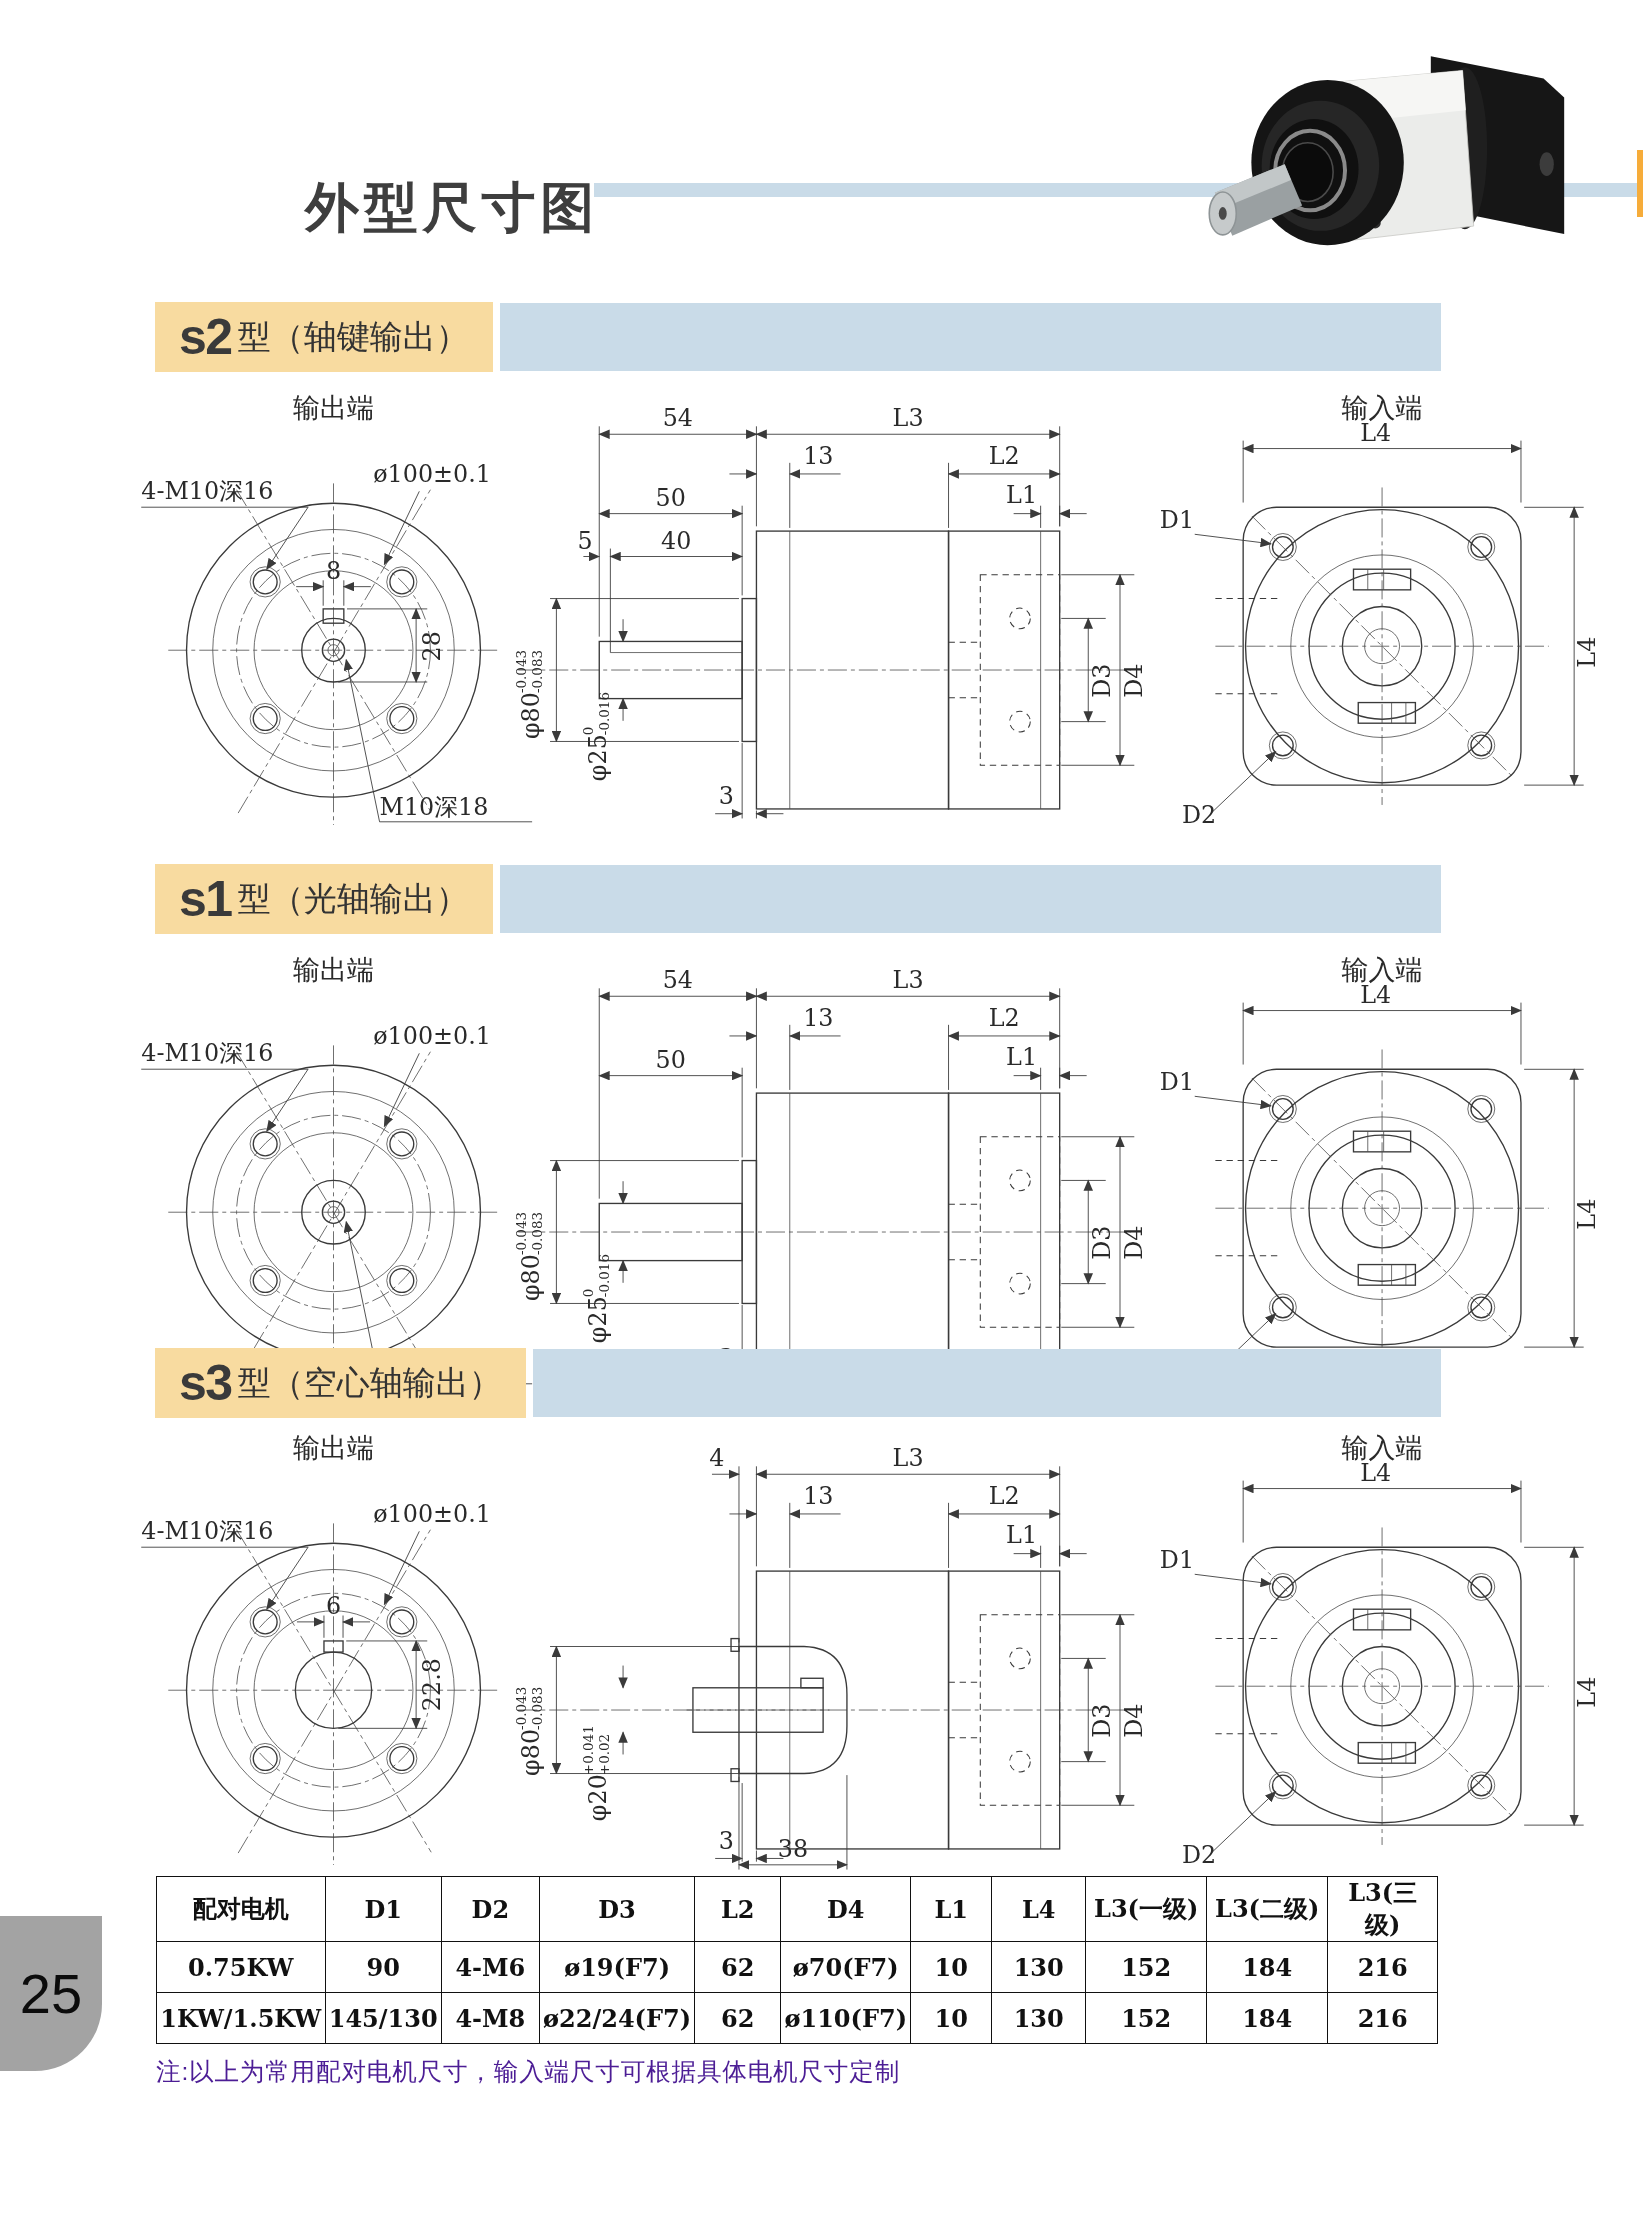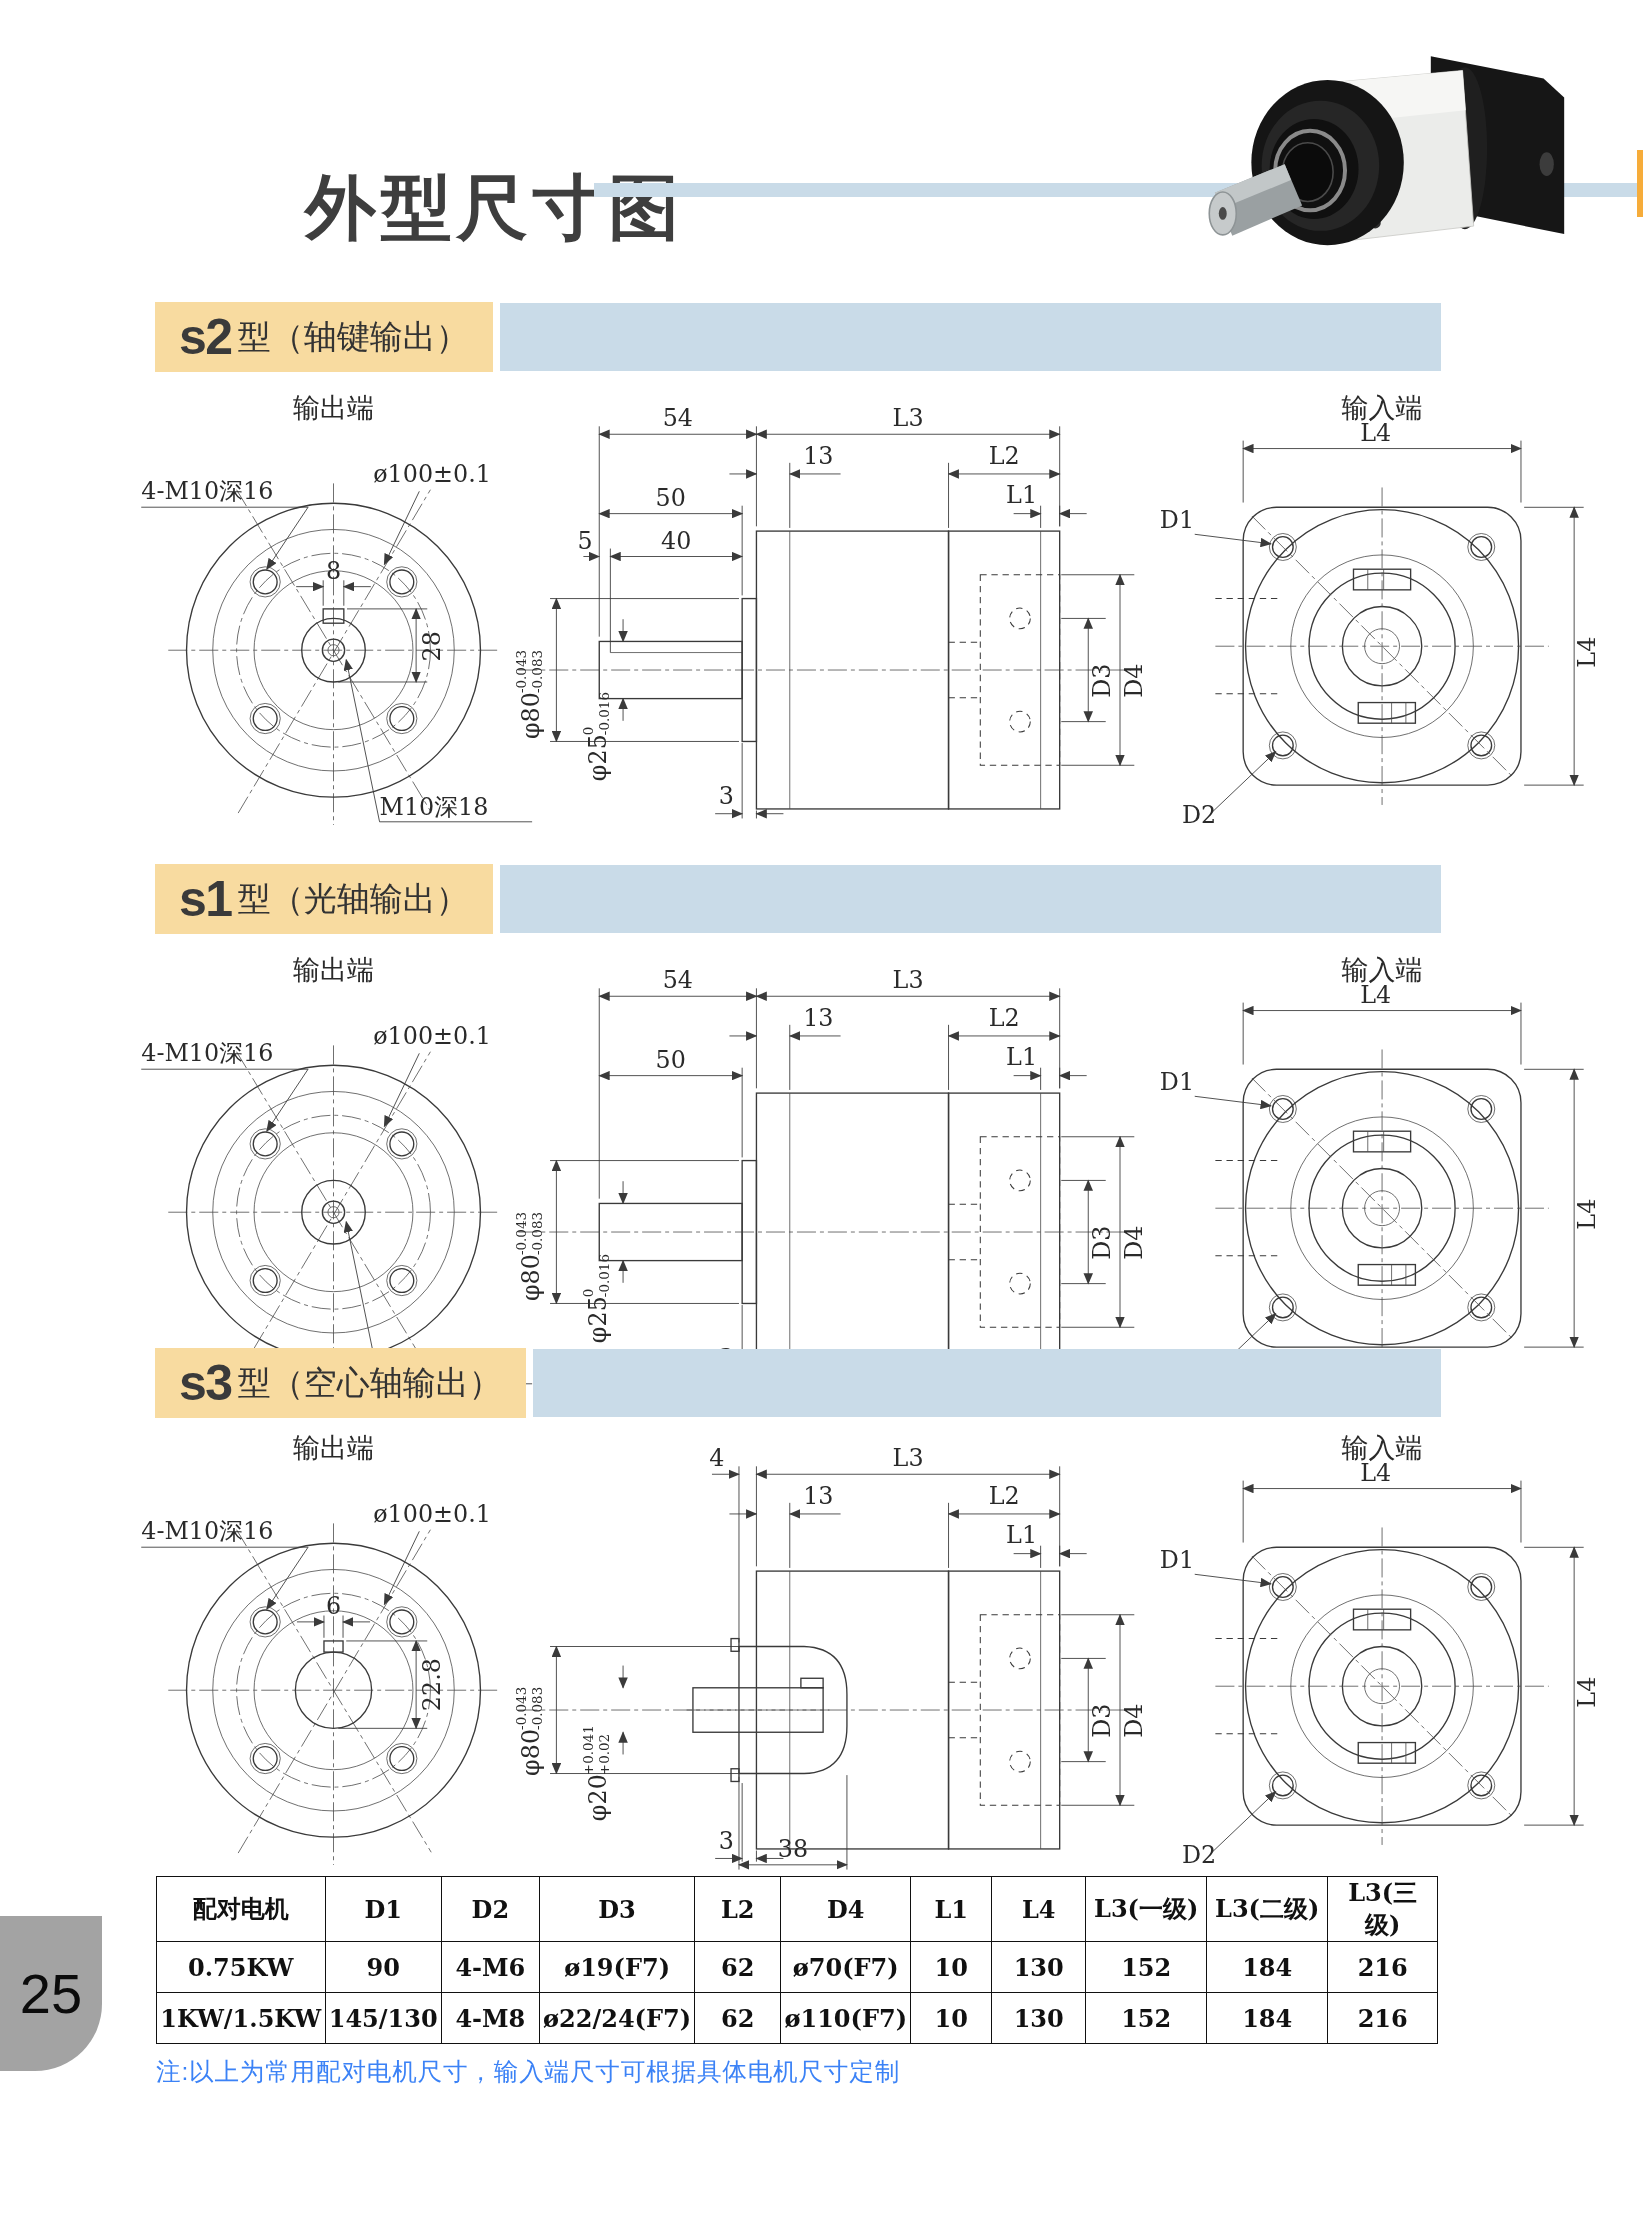--- a/index.html
+++ b/index.html
@@ -4,21 +4,21 @@
 <style>
   html,body{margin:0;padding:0;background:#fff;}
   .page{position:relative;width:1644px;height:2227px;background:#fff;overflow:hidden;
         font-family:"Liberation Sans",sans-serif;}
   .abs{position:absolute;}
   
   .model-badge{left:0;top:149px;width:288px;height:109px;background:#F6AC3A;
     display:flex;align-items:center;justify-content:flex-end;padding-right:11px;box-sizing:border-box;}
   .model-badge span{font-family:"Liberation Sans",sans-serif;font-weight:bold;font-size:70px;
     letter-spacing:-2.4px;color:#3E3E3E;}
-  .page-title{left:305px;top:164px;height:87px;line-height:87px;font-size:71px;font-weight:600;
+  .page-title{left:305px;top:164px;height:87px;line-height:87px;font-size:54px;font-weight:600;
     color:#3E3E3E;letter-spacing:4.8px;}
   .blue-line{left:594px;top:183px;width:1043px;height:13.5px;background:#C9DBE8;}
   .orange-edge{left:1637px;top:150px;width:6.4px;height:67px;background:#F6AC3A;}
   
   .sec-band{left:155px;width:1286px;height:70px;display:flex;gap:7.1px;}
   .sec-peach{flex:none;background:#F8DBA0;height:70px;display:flex;align-items:center;
     padding:0 24px;}
   .sec-code{font-weight:bold;font-size:50px;color:#3A3A3A;letter-spacing:-1.6px;}
   .sec-name{font-size:33px;color:#333;margin-left:6.4px;}
   .sec-blue{flex:1;background:#C9DBE8;height:68px;margin-top:0.8px;}
@@ -31,21 +31,21 @@
   .dsh{stroke:#3a3a3a;stroke-width:1.3;fill:none;stroke-dasharray:8 6;}
   .dim{stroke:#3a3a3a;stroke-width:1.1;fill:none;}
   .dt{font-family:"DejaVu Serif",serif;font-size:30px;fill:#2a2a2a;}
   .dts{font-family:"DejaVu Serif",serif;font-size:17px;fill:#2a2a2a;}
   .cn{font-family:"Liberation Sans",sans-serif;font-size:34px;fill:#2a2a2a;}
   .mid{text-anchor:middle;}
   
   .spec-table{left:156px;top:1876px;border-collapse:collapse;}
   .spec-table td,.spec-table th{border:1.6px solid #111;text-align:center;vertical-align:middle;
     font-family:"DejaVu Serif",serif;font-weight:bold;font-size:24px;color:#111;height:50px;padding:0 3.2px;}
-  .note{left:156px;top:2055px;font-size:24.6px;color:#3b82f6;letter-spacing:0.8px;}
+  .note{left:156px;top:2055px;font-size:24.6px;color:#4c1d95;letter-spacing:0.8px;}
   .pagenum-tab{left:0;top:1916px;width:102px;height:155px;background:#a3a3a3;
     border-bottom-right-radius:67px;display:flex;align-items:center;justify-content:center;}
   .pagenum-tab span{font-size:56px;color:#0c0c0c;font-family:"Liberation Sans",sans-serif;}
 </style>
 </head>
 <body>
 
 <div class="page">
 
   <svg width="0" height="0" style="position:absolute">

